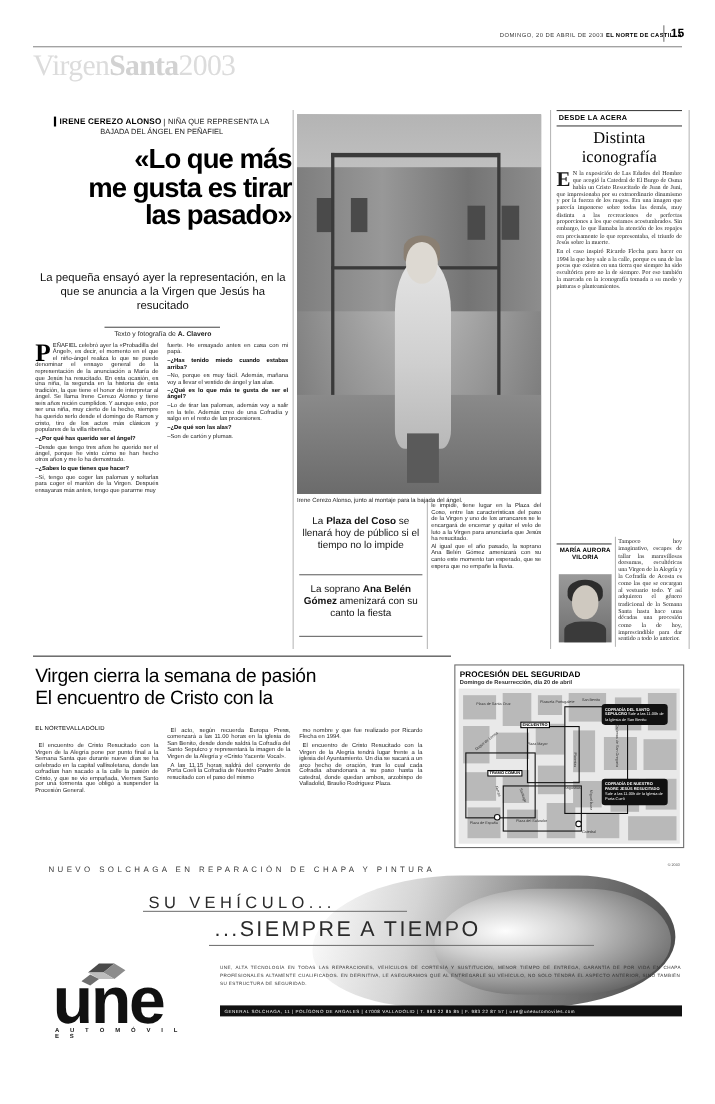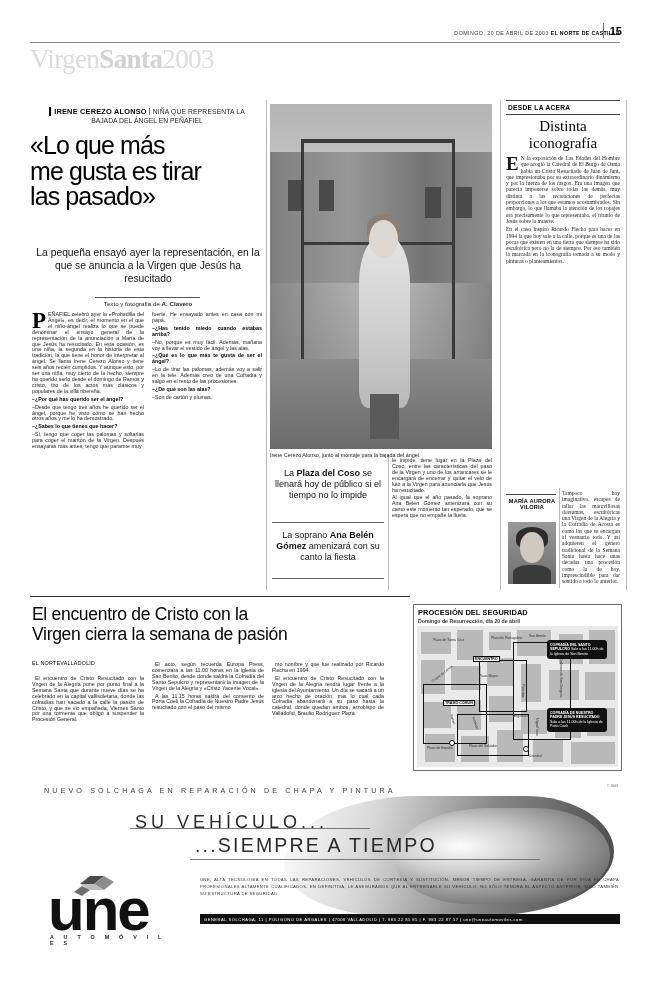--- a/index.html
+++ b/index.html
@@ -41,22 +41,22 @@
   .kicker{position:absolute;left:32px;top:104px;width:230px;text-align:center;}
   .kicker .k1{
     font-size:7.4px;font-weight:bold;letter-spacing:.2px;color:#000;
     border-left:2px solid #000;padding-left:3px;
   }
   .kicker .k2{font-size:6.8px;color:#222;letter-spacing:.1px;border-left:1px solid #777;padding-left:3px;margin-left:2px;}
   .kicker .krow{display:block;line-height:9px;}
 
   .headline{
     position:absolute;left:30px;top:133px;width:235px;
-    font-size:25px;font-weight:normal;line-height:25.5px;
-    letter-spacing:-.9px;text-align:left;color:#000;
+    font-size:25px;font-weight:bold;line-height:25.5px;
+    letter-spacing:-.9px;text-align:right;color:#000;
   }
   .deck{
     position:absolute;left:32px;top:246px;width:232px;
     font-size:10.3px;line-height:13.2px;text-align:center;color:#111;
   }
   .byline-rule{position:absolute;left:95px;top:297px;width:105px;border-top:1px solid #555;}
   .byline{position:absolute;left:32px;top:300px;width:232px;text-align:center;font-size:6.2px;color:#222;}
   .byline b{font-weight:bold;}
 
   
@@ -162,21 +162,21 @@
   .rt{position:absolute;border:1px solid #111;background:transparent;}
   .mlabel{position:absolute;font-size:3.4px;color:#333;white-space:nowrap;}
   .mtag{position:absolute;font-size:3.6px;font-weight:bold;color:#000;background:#fff;border:1px solid #000;padding:0 1px;white-space:nowrap;}
   .callout{position:absolute;background:#111;color:#fff;font-size:3.6px;line-height:4.4px;padding:3px;border-radius:3px;width:54px;}
   .callout b{font-weight:bold;}
   .dotw{position:absolute;width:4px;height:4px;border-radius:50%;background:#fff;border:1px solid #111;}
 
   
   .ad{position:absolute;left:30px;top:782px;width:590px;height:180px;background:#fff;overflow:hidden;}
   .ad-top{position:absolute;left:14px;top:4px;font-size:7.2px;letter-spacing:3.1px;color:#3a3a3a;white-space:nowrap;}
-  .ad-l1{position:absolute;left:105px;top:30px;font-size:18px;letter-spacing:4px;color:#2b2b2b;}
+  .ad-l1{position:absolute;left:105px;top:30px;font-size:15px;letter-spacing:4px;color:#2b2b2b;}
   .ad-l2{position:absolute;left:165px;top:52px;font-size:19.5px;letter-spacing:2.2px;color:#2b2b2b;white-space:nowrap;}
   .ad-u1{position:absolute;left:100px;top:46px;width:240px;border-top:1px solid #777;}
   .ad-u2{position:absolute;left:160px;top:77px;width:350px;border-top:1px solid #777;}
   .ad-car{
     position:absolute;right:6px;top:14px;width:330px;height:120px;
     background:linear-gradient(105deg,rgba(255,255,255,0) 0%,rgba(190,190,190,.65) 28%,rgba(120,120,120,.9) 60%,rgba(60,60,60,.95) 100%);
     border-radius:46% 30% 44% 36%/64% 52% 60% 48%;
     filter:blur(.2px);
   }
   .ad-car2{
@@ -314,22 +314,22 @@
   <div class="op-author">MARÍA AURORA VILORIA</div>
   <div class="op-photo">
     <div class="b"></div>
     <div class="h"></div>
     <div class="f"></div>
   </div>
   <div class="op-body2">Tampoco hoy imaginativo, escapes de tallar las maravillosas dorsumas, escultóricas una Virgen de la Alegría y la Cofradía de Acosta es como las que se encargan al vestuario todo. Y así adquieren el género tradicional de la Semana Santa hasta hace unas décadas una procesión como la de hoy, imprescindible para dar sentido a todo lo anterior.</div>
 
   <div class="a2-rule"></div>
   <div class="a2-head">
+    <div>Virgen cierra la semana de pasión</div>
     <div>El encuentro de Cristo con la</div>
-    <div>Virgen cierra la semana de pasión</div>
   </div>
   <div class="a2-credit">
     <span>EL NORTE</span><span>VALLADOLID</span>
   </div>
 
   <div class="a2col" style="left:32px;top:676px;width:112px;height:90px;">
     <p>El encuentro de Cristo Resucitado con la Virgen de la Alegría pone por punto final a la Semana Santa que durante nueve días se ha celebrado en la capital vallisoletana, donde las cofradías han sacado a la calle la pasión de Cristo, y que se vio empañada, Viernes Santo por una tormenta que obligó a suspender la Procesión General.</p>
   </div>
   <div class="a2col" style="left:152px;top:662px;width:112px;height:104px;">
     <p>El acto, según recuerda Europa Press, comenzará a las 11.00 horas en la iglesia de San Benito, desde donde saldrá la Cofradía del Santo Sepulcro y representará la imagen de la Virgen de la Alegría y «Cristo Yacente Vocal».</p>

